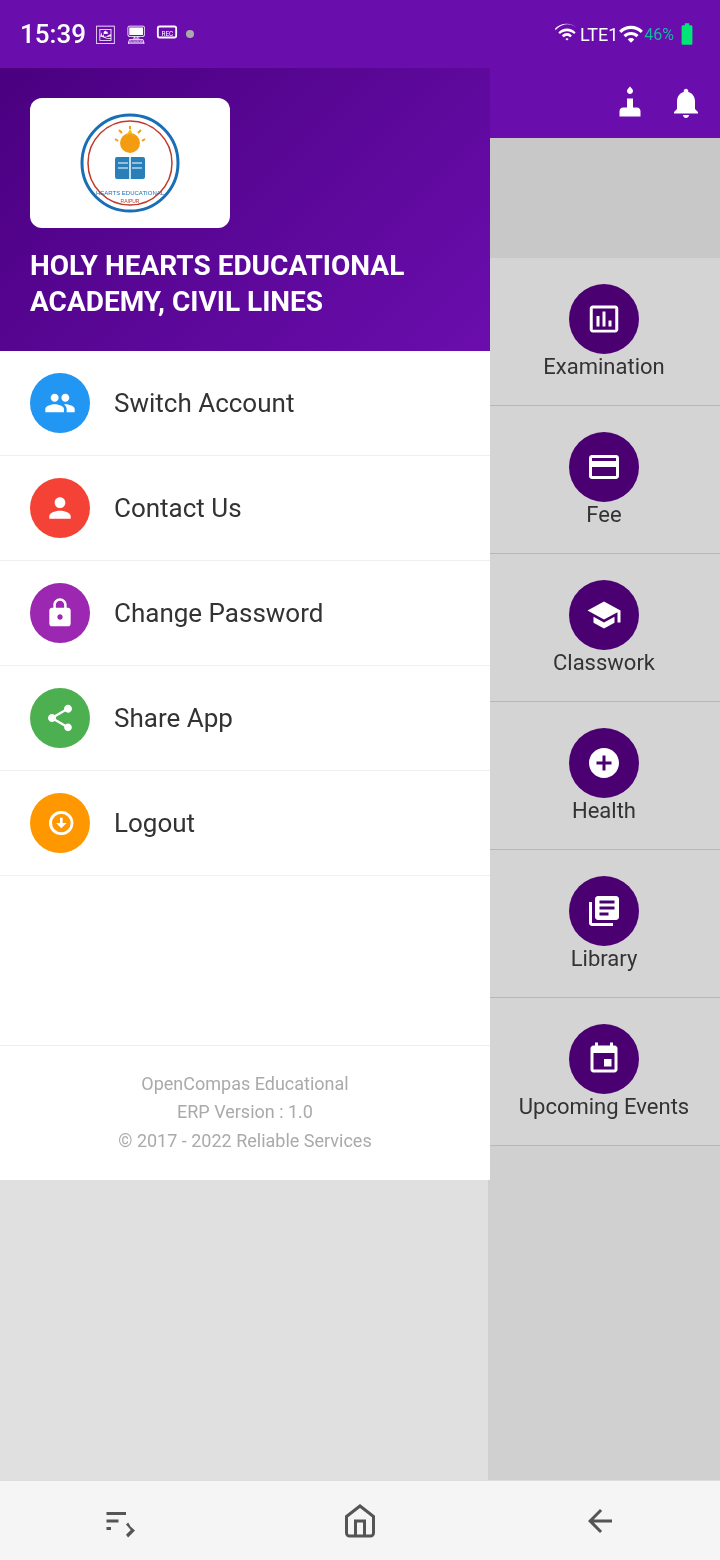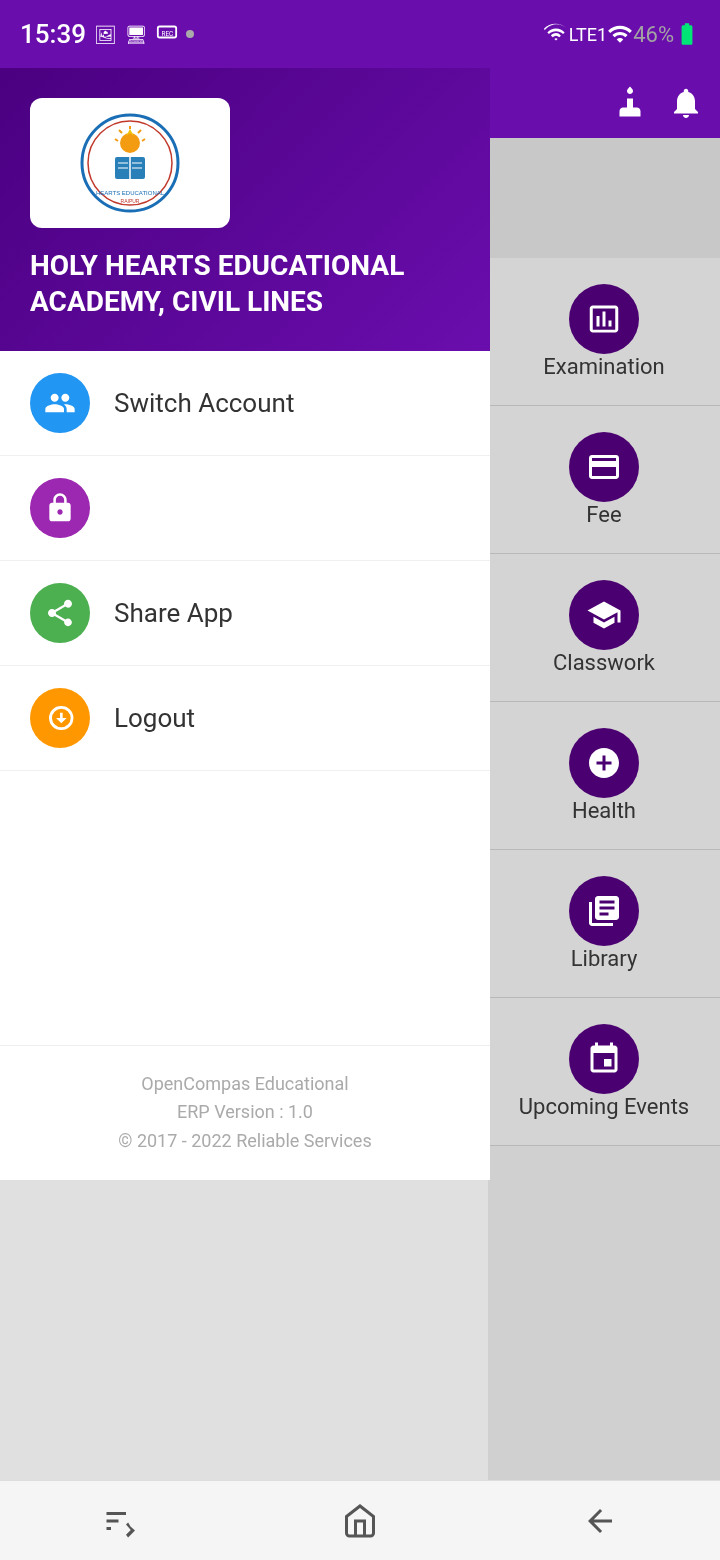--- a/index.html
+++ b/index.html
@@ -40,22 +40,22 @@
       font-size: 18px;
     }
     .status-bar-right {
       display: flex;
       align-items: center;
       gap: 0;
       color: white;
       font-size: 22px;
     }
     .battery-text {
-      font-size: 22px;
-      color: #a3a3a3;
+      font-size: 16px;
+      color: #14b8a6;
     }
 
     
     .app-container {
       display: flex;
       width: 720px;
       height: 1500px;
       position: relative;
     }
 
@@ -400,27 +400,36 @@
 
       <div class="menu-item">
         <div class="menu-icon-circle blue">
           <svg viewBox="0 0 24 24">
             <path d="M16 11c1.66 0 2.99-1.34 2.99-3S17.66 5 16 5c-1.66 0-3 1.34-3 3s1.34 3 3 3zm-8 0c1.66 0 2.99-1.34 2.99-3S9.66 5 8 5C6.34 5 5 6.34 5 8s1.34 3 3 3zm0 2c-2.33 0-7 1.17-7 3.5V19h14v-2.5c0-2.33-4.67-3.5-7-3.5zm8 0c-.29 0-.62.02-.97.05 1.16.84 1.97 1.97 1.97 3.45V19h6v-2.5c0-2.33-4.67-3.5-7-3.5z"></path>
           </svg>
         </div>
         <span class="menu-label">Switch Account</span>
       </div>
 
+      <div class="menu-item">
+        <div class="menu-icon-circle red">
+          <svg viewBox="0 0 24 24">
+            <path d="M12 12c2.21 0 4-1.79 4-4s-1.79-4-4-4-4 1.79-4 4 1.79 4 4 4zm0 2c-2.67 0-8 1.34-8 4v2h16v-2c0-2.66-5.33-4-8-4z"></path>
+          </svg>
+        </div>
+        <span class="menu-label">Contact Us</span>
+      </div>
 
       <div class="menu-item">
         <div class="menu-icon-circle purple">
           <svg viewBox="0 0 24 24">
             <path d="M18 8h-1V6c0-2.76-2.24-5-5-5S7 3.24 7 6v2H6c-1.1 0-2 .9-2 2v10c0 1.1.9 2 2 2h12c1.1 0 2-.9 2-2V10c0-1.1-.9-2-2-2zm-6 9c-1.1 0-2-.9-2-2s.9-2 2-2 2 .9 2 2-.9 2-2 2zm3.1-9H8.9V6c0-1.71 1.39-3.1 3.1-3.1 1.71 0 3.1 1.39 3.1 3.1v2z"></path>
           </svg>
         </div>
+        <span class="menu-label">Change Password</span>
       </div>
 
       <div class="menu-item">
         <div class="menu-icon-circle green">
           <svg viewBox="0 0 24 24">
             <path d="M18 16.08c-.76 0-1.44.3-1.96.77L8.91 12.7c.05-.23.09-.46.09-.7s-.04-.47-.09-.7l7.05-4.11c.54.5 1.25.81 2.04.81 1.66 0 3-1.34 3-3s-1.34-3-3-3-3 1.34-3 3c0 .24.04.47.09.7L8.04 9.81C7.5 9.31 6.79 9 6 9c-1.66 0-3 1.34-3 3s1.34 3 3 3c.79 0 1.5-.31 2.04-.81l7.12 4.16c-.05.21-.08.43-.08.65 0 1.61 1.31 2.92 2.92 2.92 1.61 0 2.92-1.31 2.92-2.92s-1.31-2.92-2.92-2.92z"></path>
           </svg>
         </div>
         <span class="menu-label">Share App</span>
       </div>

